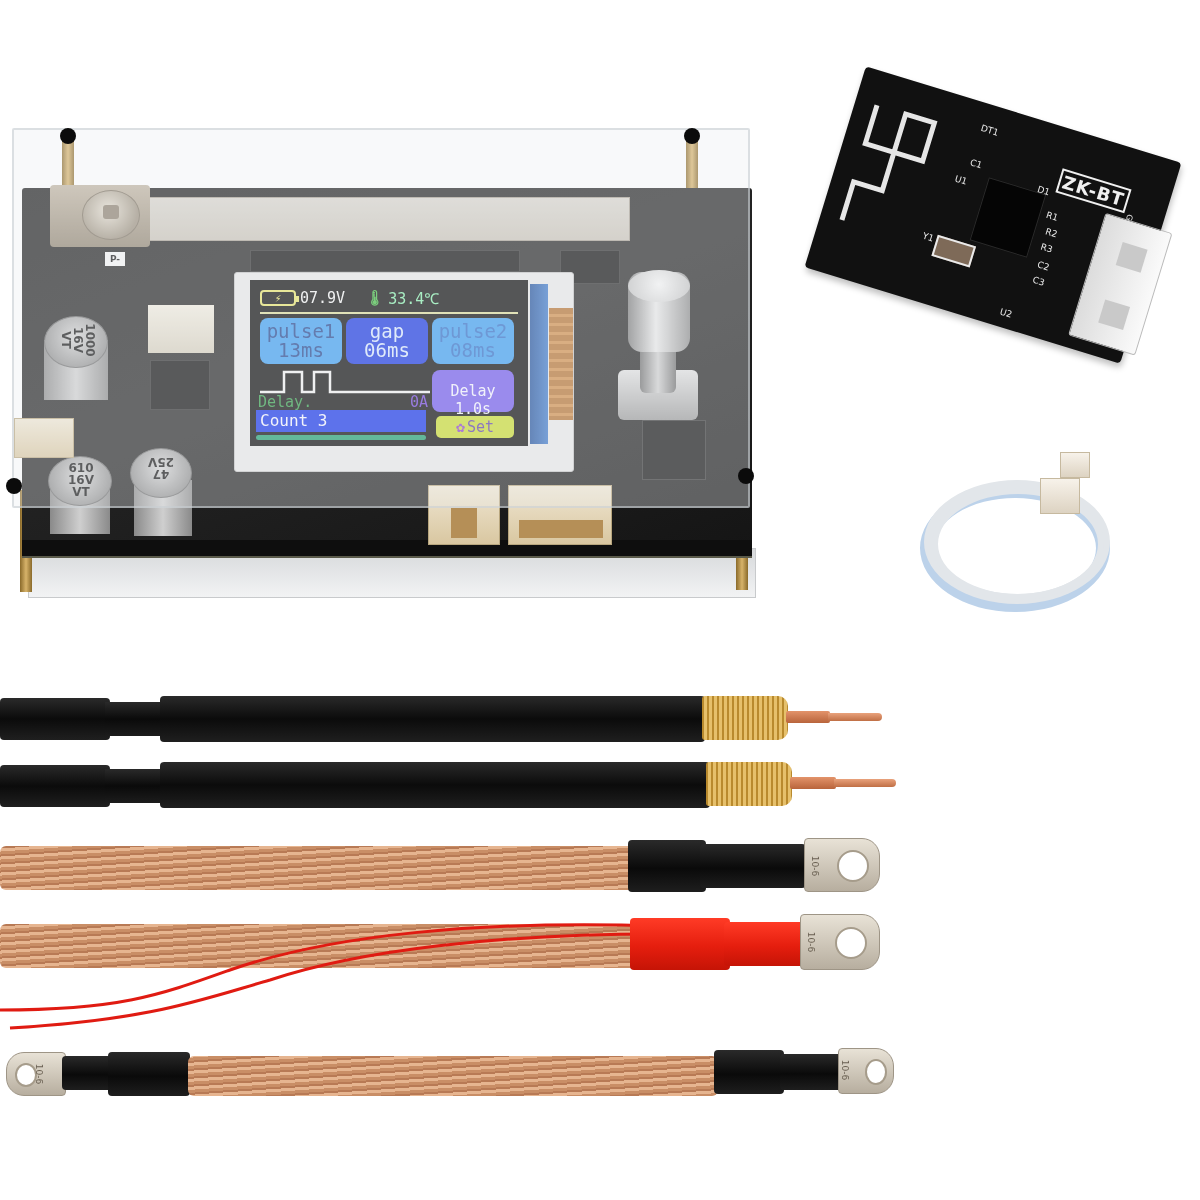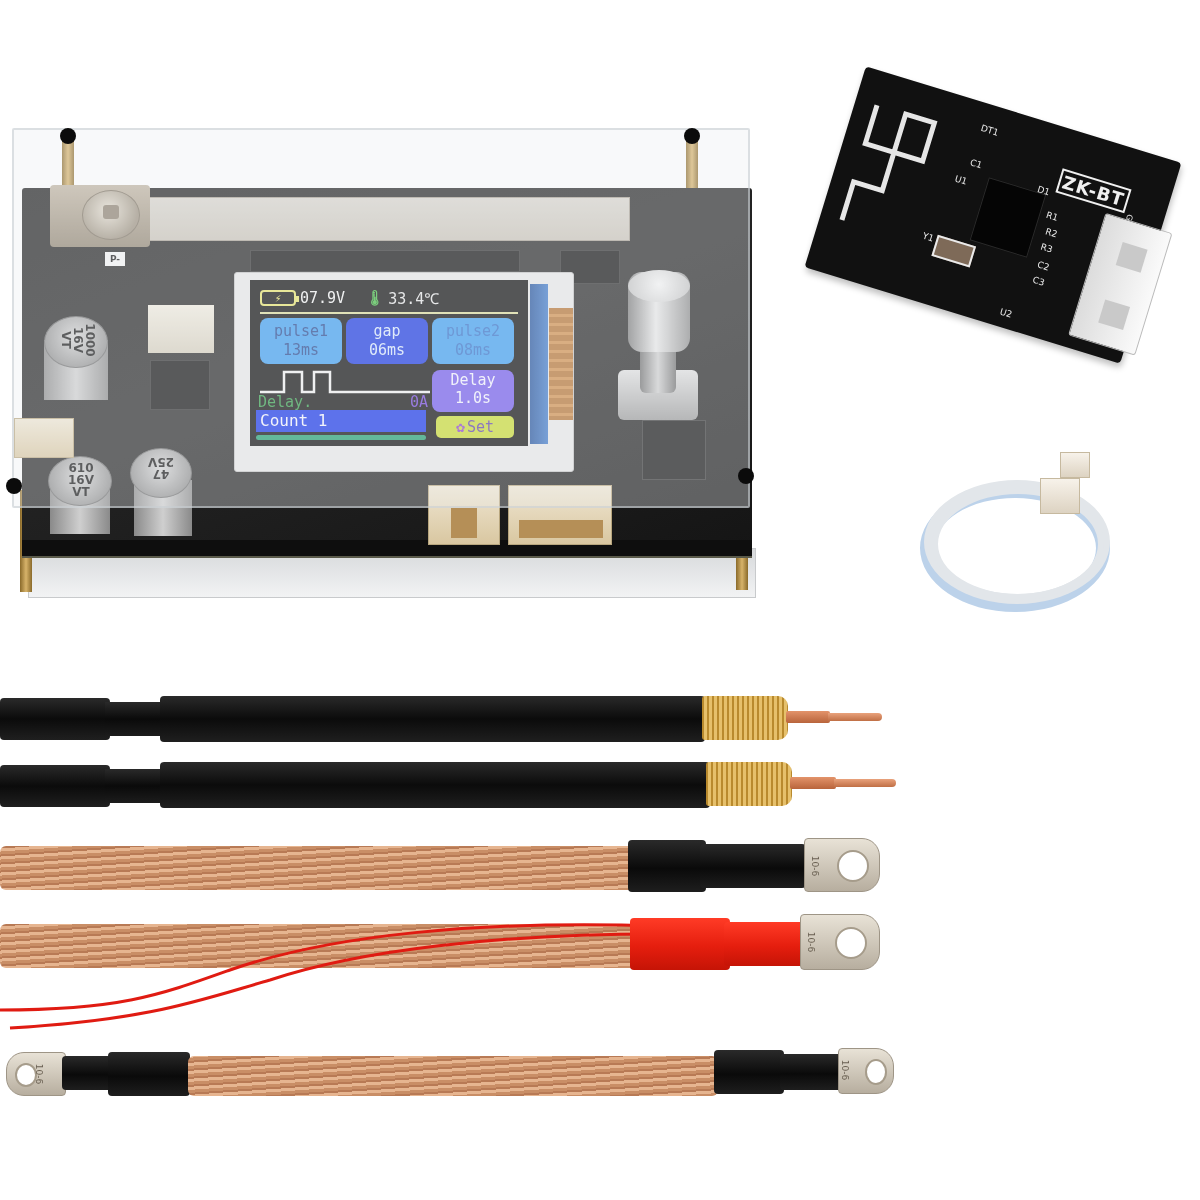--- a/index.html
+++ b/index.html
@@ -102,37 +102,37 @@
     }
     .battery {
       width: 36px; height: 16px; border: 2px solid #e7e36a; border-radius: 4px; position: relative;
       display: flex; align-items: center; justify-content: center; color: #e7e36a; font-size: 11px;
     }
     .battery::after {
       content: ""; position: absolute; right: -5px; top: 4px; width: 3px; height: 6px; background: #e7e36a;
     }
     .lcd-volt { color: #f2f2f2; }
     .lcd-therm { color: #3fbe3f; margin-left: 16px; font-weight: bold; }
-    .lcd-temp { color: #e5e5e5; }
+    .lcd-temp { color: #86efac; }
     .lcd-divider {
       position: absolute; left: 10px; top: 32px; width: 258px; height: 2px; background: #dcdc9a;
     }
     .lcd-tile {
       position: absolute; top: 38px; width: 82px; height: 46px; border-radius: 8px;
-      font-size: 15px; text-align: center; line-height: 19px; padding-top: 4px;
+      font-size: 19px; text-align: center; line-height: 19px; padding-top: 4px;
     }
     .tile-light { background: #3a9bf0; color: #1c3f8a; }
     .tile-dark { background: #1433e0; color: #d9e8ff; }
     .tile-faded { background: #3a9bf0; color: #2c6bc6; }
     .wave {
       position: absolute; left: 10px; top: 88px; width: 170px; height: 28px;
     }
     .lcd-delay {
       position: absolute; left: 182px; top: 90px; width: 82px; height: 42px; border-radius: 8px;
-      background: #6f56ec; color: #f3f3ff; font-size: 15px; text-align: center; line-height: 18px; padding-top: 1px;
+      background: #6f56ec; color: #f3f3ff; font-size: 15px; text-align: center; line-height: 18px; padding-top: 12px;
     }
     .lcd-curr {
       position: absolute; left: 8px; top: 113px; width: 170px; font-size: 15px; color: #2f9b46;
       display: flex; justify-content: space-between;
     }
     .lcd-curr-val { color: #6e3fd8; }
     .lcd-count {
       position: absolute; left: 6px; top: 130px; width: 170px; height: 22px; background: #1230e8;
       color: #f6f6ff; font-size: 16px; line-height: 22px; padding-left: 4px;
     }
@@ -335,21 +335,21 @@
 
     <div class="lcd-delay">
       <div>Delay</div>
       <div>1.0s</div>
     </div>
 
     <div class="lcd-curr">
       <span>Delay.</span>
       <span class="lcd-curr-val">0A</span>
     </div>
-    <div class="lcd-count">Count 1</div>
+    <div class="lcd-count">Count 3</div>
     <div class="lcd-progress"></div>
 
     <div class="lcd-set">
       <span class="gear">✿</span><span>Set</span>
     </div>
   </div>
 
   <div class="switch-body"></div>
   <div class="knob-base"></div>
   <div class="knob-shaft"></div>

